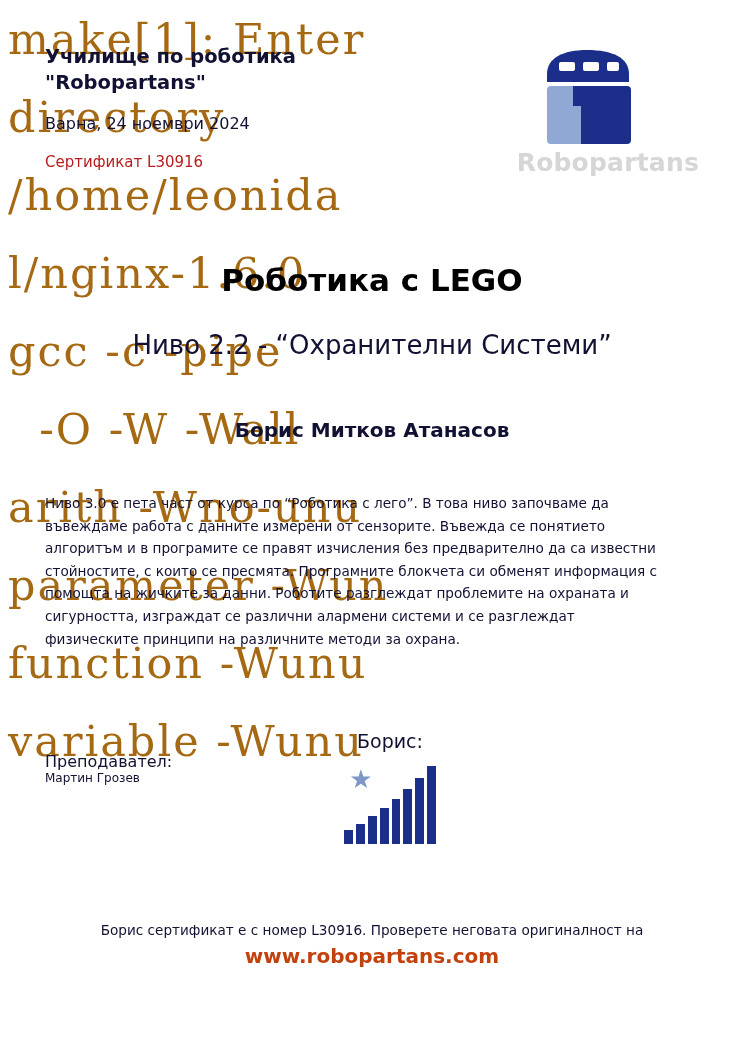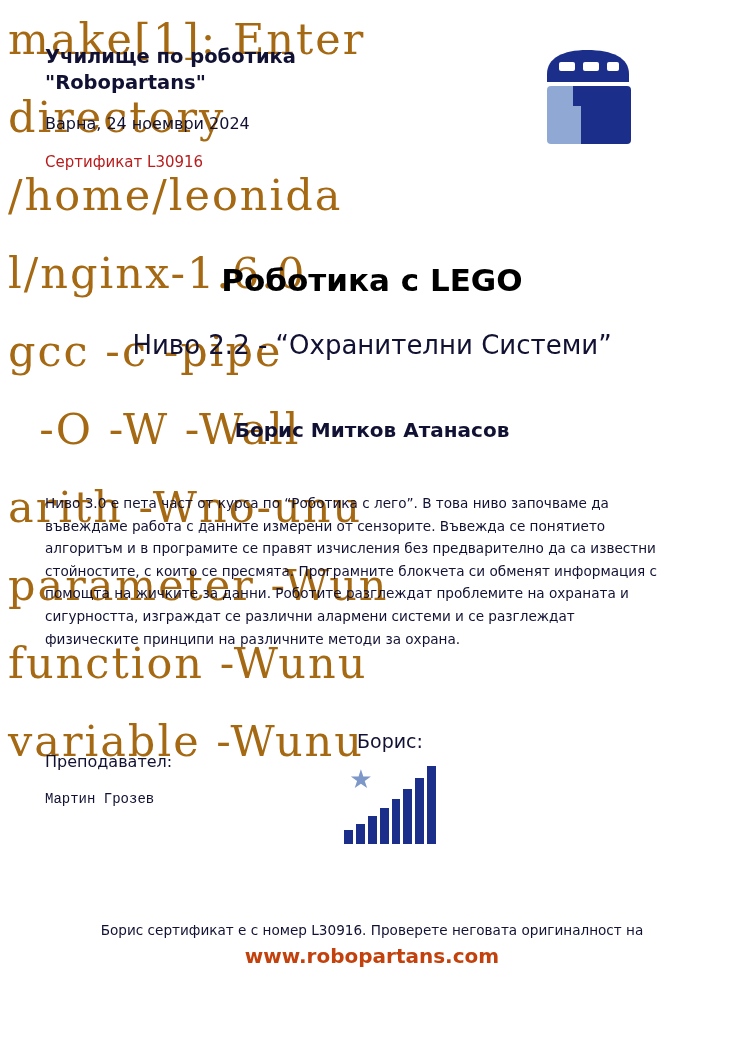--- a/index.html
+++ b/index.html
@@ -134,24 +134,22 @@
     position: absolute;
     top: 752px;
     left: 45px;
     width: 260px;
   }
   .teacher-label {
     font-size: 16px;
     color: #111133;
   }
   .teacher-name {
-    margin-top: 20px;
-    font-size: 14px;
-    color: #111133;
-    font-family: Liberation Mono, monospace;
+    font-size: 12px;
+    color: #111133;
   }
   .rank-block {
     position: absolute;
     top: 730px;
     left: 300px;
     width: 180px;
     text-align: center;
   }
   .rank-label {
     font-size: 19px;
@@ -238,20 +236,21 @@
             <path d="M18 26 C18 10 34 2 58 2 C84 2 100 10 100 26 L100 34 L18 34 Z" fill="#1b2f8a"></path>
             <rect x="30" y="14" width="16" height="9" rx="2" fill="#ffffff"></rect>
             <rect x="54" y="14" width="16" height="9" rx="2" fill="#ffffff"></rect>
             <rect x="78" y="14" width="12" height="9" rx="2" fill="#ffffff"></rect>
             <rect x="18" y="38" width="40" height="58" rx="4" fill="#8fa9d4"></rect>
             <rect x="62" y="38" width="40" height="58" rx="4" fill="#1b2f8a"></rect>
             <rect x="44" y="38" width="32" height="20" fill="#1b2f8a"></rect>
             <rect x="52" y="52" width="16" height="44" fill="#1b2f8a"></rect>
           </svg>
         </div>
+        <div class="logo-text">Robopartans</div>
       </div>
     </div>
 
     <div class="title-main">Роботика с LEGO</div>
     <div class="title-sub">Ниво 2.2 - “Охранителни Системи”</div>
     <div class="student">Борис Митков Атанасов</div>
     <div class="description">Ниво 3.0 е пета част от курса по “Роботика с лего”. В това ниво започваме да въвеждаме работа с данните измерени от сензорите. Въвежда се понятието алгоритъм и в програмите се правят изчисления без предварително да са известни стойностите, с които се пресмята. Програмните блокчета си обменят информация с помощта на жичките за данни. Роботите разглеждат проблемите на охраната и сигурността, изграждат се различни алармени системи и се разглеждат физическите принципи на различните методи за охрана.</div>
 
     <div class="teacher-block">
       <div class="teacher-label">Преподавател:</div>

